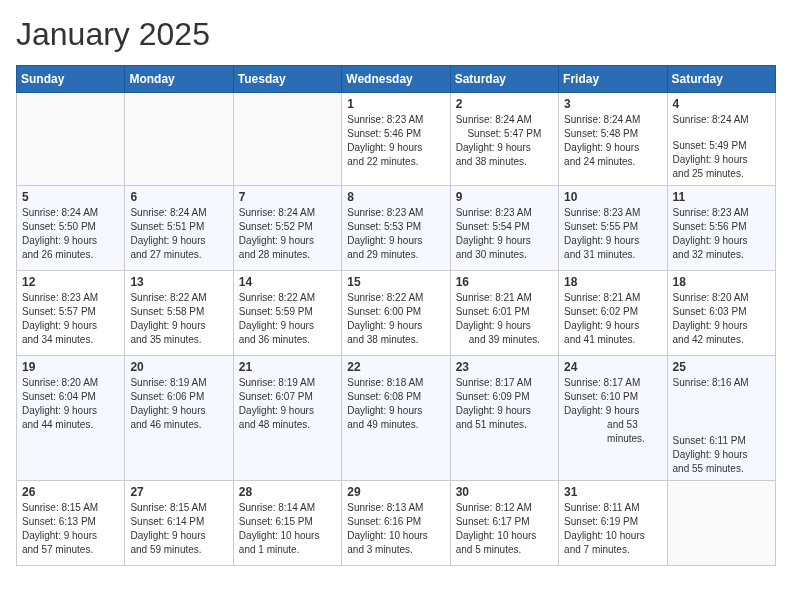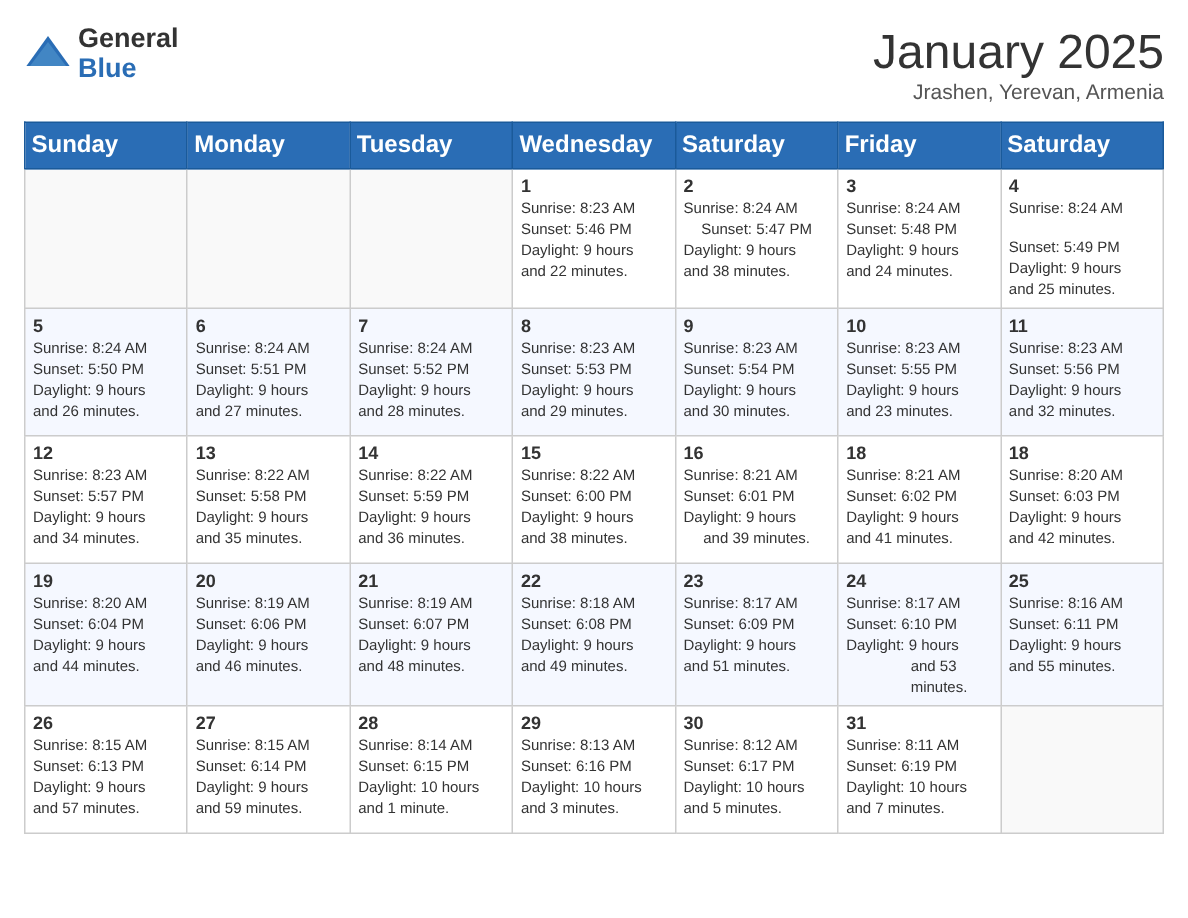--- a/index.html
+++ b/index.html
@@ -53,21 +53,21 @@
       color: #555;
     }
     table {
       width: 100%;
       border-collapse: collapse;
       border: 1px solid #ccc;
     }
     thead tr th {
       background-color: #2a6db5;
       color: #fff;
-      font-size: 16px;
+      font-size: 12px;
       font-weight: bold;
       padding: 6px 4px;
       text-align: left;
       border: 1px solid #1a5a9a;
     }
     tbody tr td {
       vertical-align: top;
       padding: 4px 5px;
       border: 1px solid #ccc;
       font-size: 10px;
@@ -86,33 +86,22 @@
       margin-bottom: 2px;
     }
     .empty-cell {
       background: #f9f9f9 !important;
     }
   </style>
 </head>
 <body>
 
 <div class="header">
-  <div class="logo">
-    <svg class="logo-icon" viewBox="0 0 40 40" xmlns="http://www.w3.org/2000/svg">
-      <polygon points="20,5 38,30 2,30" fill="#2a6db5"></polygon>
-      <polygon points="20,10 35,30 5,30" fill="#5a9fd4" opacity="0.5"></polygon>
-    </svg>
-    <div class="logo-text">
-      <span class="logo-general">General</span>
-      <span class="logo-blue">Blue</span>
-    </div>
-  </div>
   <div class="title-block">
     <div class="month-title">January 2025</div>
-    <div class="subtitle">Jrashen, Yerevan, Armenia</div>
   </div>
 </div>
 
 <table>
   <thead>
     <tr>
     <th>Sunday</th>
         <th>Monday</th>
         <th>Tuesday</th>
         <th>Wednesday</th>
@@ -189,21 +178,21 @@
           <span style="display: block; line-height: 1.4;">Sunrise: 8:23 AM</span>
           <span style="display: block; line-height: 1.4;">Sunset: 5:54 PM</span>
           <span style="display: block; line-height: 1.4;">Daylight: 9 hours</span>
           <span style="display: block; line-height: 1.4;">and 30 minutes.</span>
         </td>
         <td>
           <span class="day-number">10</span>
           <span style="display: block; line-height: 1.4;">Sunrise: 8:23 AM</span>
           <span style="display: block; line-height: 1.4;">Sunset: 5:55 PM</span>
           <span style="display: block; line-height: 1.4;">Daylight: 9 hours</span>
-          <span style="display: block; line-height: 1.4;">and 23 minutes.</span>
+          <span style="display: block; line-height: 1.4;">and 31 minutes.</span>
         </td>
         <td>
           <span class="day-number">11</span>
           <span style="display: block; line-height: 1.4;">Sunrise: 8:23 AM</span>
           <span style="display: block; line-height: 1.4;">Sunset: 5:56 PM</span>
           <span style="display: block; line-height: 1.4;">Daylight: 9 hours</span>
           <span style="display: block; line-height: 1.4;">and 32 minutes.</span>
         </td>
       </tr>
       <tr>
@@ -296,21 +285,21 @@
         <td>
           <span class="day-number">24</span>
           <span style="display: block; line-height: 1.4;">Sunrise: 8:17 AM</span>
           <span style="display: block; line-height: 1.4;">Sunset: 6:10 PM</span>
           <span style="display: block; line-height: 1.4;">Daylight: 9 hours</span>
           <span style="display: block; line-height: 1.4; margin-left: 43px;">and 53 minutes.</span>
         </td>
         <td>
           <span class="day-number">25</span>
           <span style="display: block; line-height: 1.4;">Sunrise: 8:16 AM</span>
-          <span style="display: block; line-height: 1.4;">Sunset: 6:11 PM</span>
+          <span style="display: block; line-height: 1.4; margin-top: 44px;">Sunset: 6:11 PM</span>
           <span style="display: block; line-height: 1.4;">Daylight: 9 hours</span>
           <span style="display: block; line-height: 1.4;">and 55 minutes.</span>
         </td>
       </tr>
       <tr>
         <td>
           <span class="day-number">26</span>
           <span style="display: block; line-height: 1.4;">Sunrise: 8:15 AM</span>
           <span style="display: block; line-height: 1.4;">Sunset: 6:13 PM</span>
           <span style="display: block; line-height: 1.4;">Daylight: 9 hours</span>

